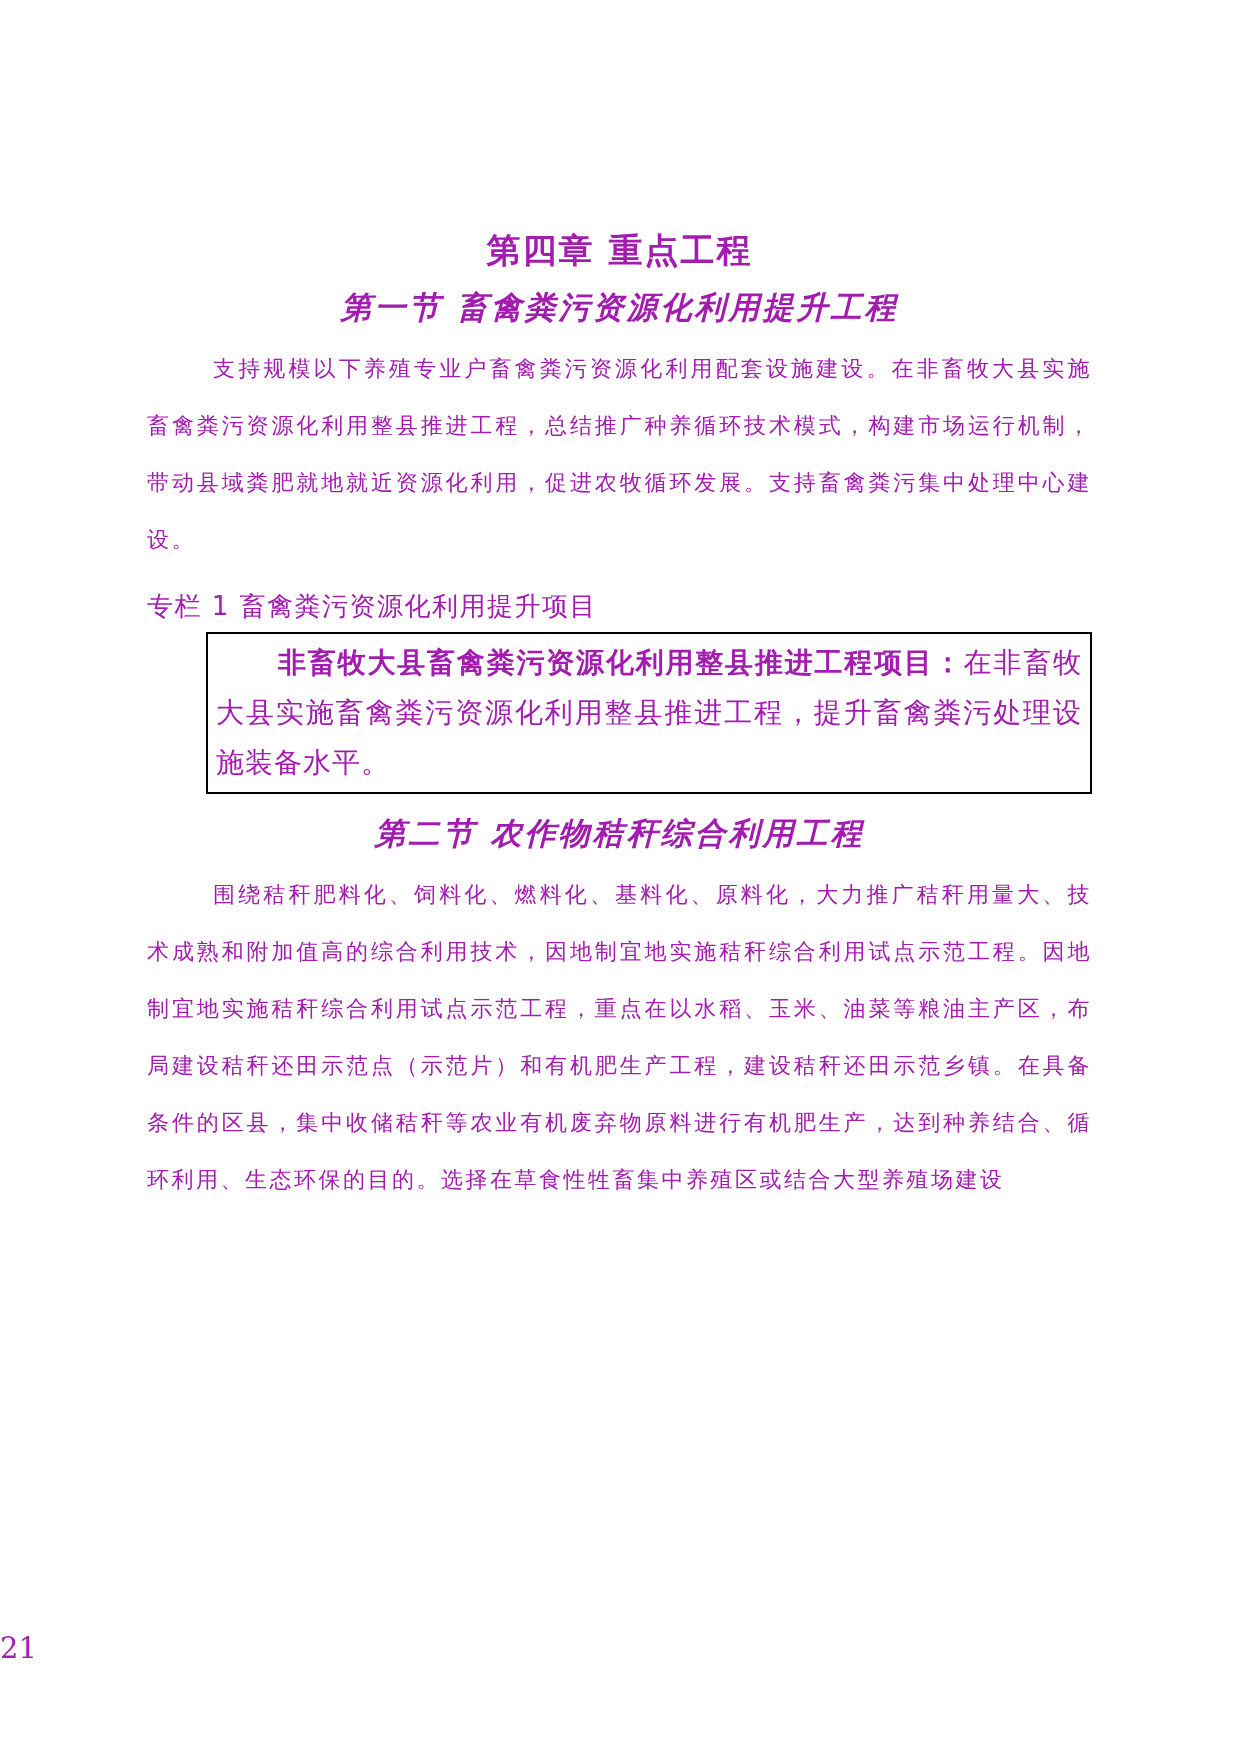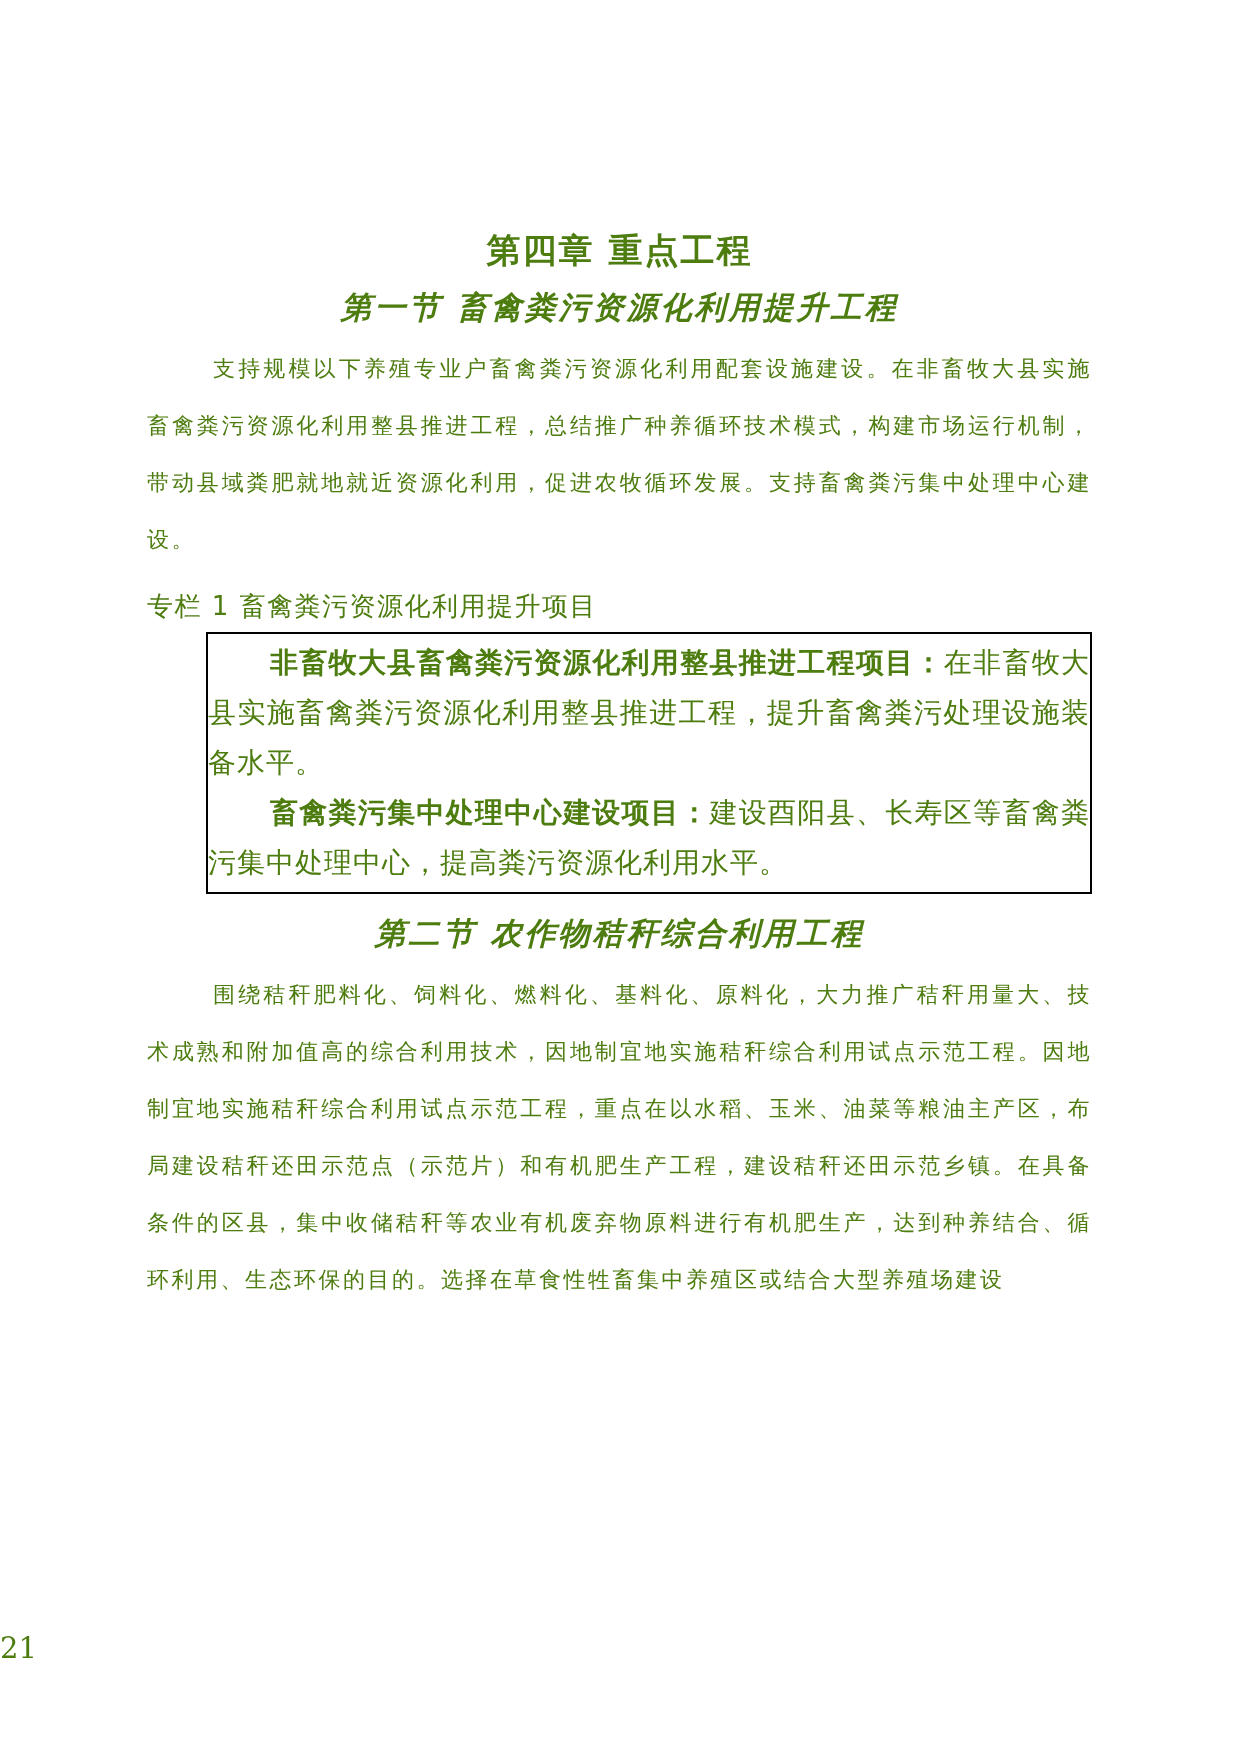--- a/index.html
+++ b/index.html
@@ -6,21 +6,21 @@
     margin: 0;
     padding: 0;
     background: #ffffff;
   }
   .page {
     position: relative;
     width: 1240px;
     height: 1754px;
     margin: 0 auto;
     background: #ffffff;
-    color: #4d7c0f;
+    color: #a21caf;
     box-sizing: border-box;
     padding: 228px 148px 0 147px;
     font-family: "DejaVu Sans", "Liberation Sans", sans-serif;
     overflow: hidden;
   }
   .chapter-title {
     margin: 0;
     text-align: center;
     font-size: 34px;
     font-weight: bold;
@@ -54,21 +54,21 @@
     margin: 20px 0 0 0;
     text-align: left;
     font-size: 26px;
     font-weight: normal;
     letter-spacing: 1.5px;
     line-height: 36px;
   }
   .box {
     margin: 8px 0 0 59px;
     border: 2px solid #000000;
-    padding: 4px 0;
+    padding: 4px 8px;
     box-sizing: border-box;
   }
   .box-para {
     margin: 0;
     font-size: 28px;
     line-height: 50px;
     letter-spacing: 1px;
     text-align: justify;
     text-justify: inter-character;
     text-indent: 62px;
@@ -95,21 +95,20 @@
   <h1 class="chapter-title">第四章 重点工程</h1>
 
   <h2 class="section-title">第一节 畜禽粪污资源化利用提升工程</h2>
 
   <p class="body-para">支持规模以下养殖专业户畜禽粪污资源化利用配套设施建设。在非畜牧大县实施畜禽粪污资源化利用整县推进工程，总结推广种养循环技术模式，构建市场运行机制，带动县域粪肥就地就近资源化利用，促进农牧循环发展。支持畜禽粪污集中处理中心建设。</p>
 
   <div class="box-title">专栏 1 畜禽粪污资源化利用提升项目</div>
 
   <div class="box">
     <p class="box-para"><span class="label">非畜牧大县畜禽粪污资源化利用整县推进工程项目：</span><span>在非畜牧大县实施畜禽粪污资源化利用整县推进工程，提升畜禽粪污处理设施装备水平。</span></p>
-    <p class="box-para"><span class="label">畜禽粪污集中处理中心建设项目：</span><span>建设酉阳县、长寿区等畜禽粪污集中处理中心，提高粪污资源化利用水平。</span></p>
   </div>
 
   <h2 class="section-title s2">第二节 农作物秸秆综合利用工程</h2>
 
   <p class="body-para">围绕秸秆肥料化、饲料化、燃料化、基料化、原料化，大力推广秸秆用量大、技术成熟和附加值高的综合利用技术，因地制宜地实施秸秆综合利用试点示范工程。因地制宜地实施秸秆综合利用试点示范工程，重点在以水稻、玉米、油菜等粮油主产区，布局建设秸秆还田示范点（示范片）和有机肥生产工程，建设秸秆还田示范乡镇。在具备条件的区县，集中收储秸秆等农业有机废弃物原料进行有机肥生产，达到种养结合、循环利用、生态环保的目的。选择在草食性牲畜集中养殖区或结合大型养殖场建设</p>
 
   <div class="page-number">21</div>
 
 </div>
 

